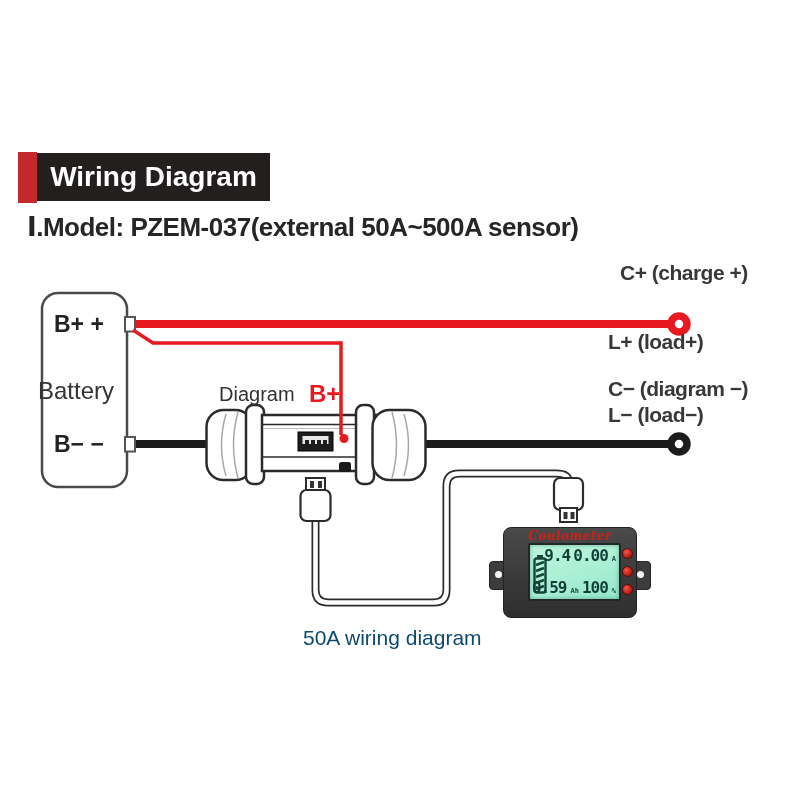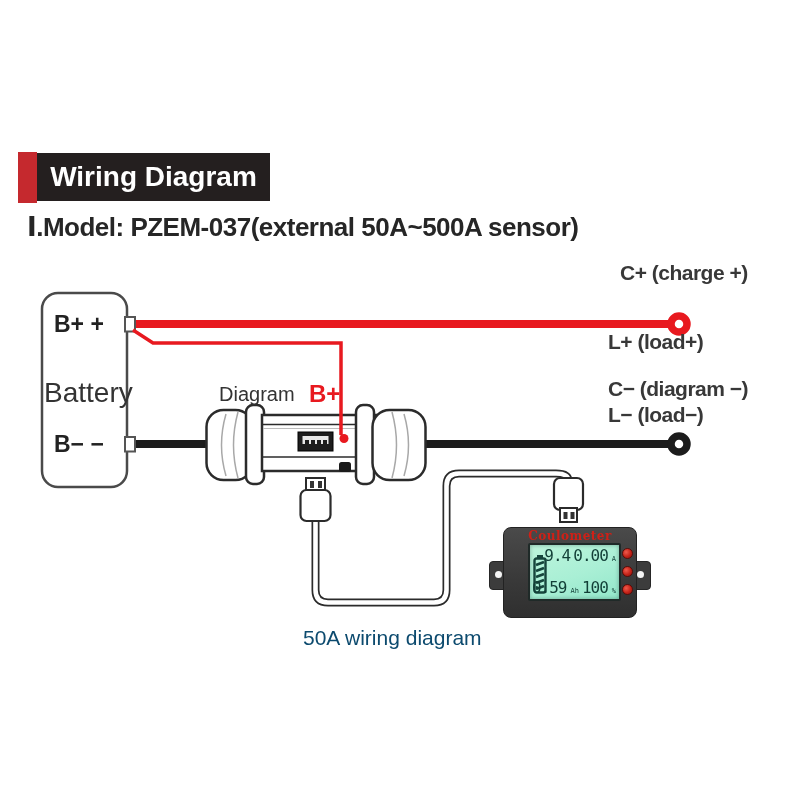--- a/index.html
+++ b/index.html
@@ -26,30 +26,30 @@
 
   
   .coulometer{left:489px;top:527px;width:162px;height:91px;}
   .ear{position:absolute;top:34px;width:18px;height:27px;background:#3c3c3c;border-radius:4px;border:1px solid #262626;}
   .ear.left{left:0;}  .ear.right{right:0;}
   .ear-hole{position:absolute;left:5px;top:9px;width:7px;height:7px;border-radius:50%;background:#f4f4f4;}
   .cm-body{position:absolute;left:14px;top:0;width:134px;height:91px;border-radius:8px;
            background:linear-gradient(180deg,#4a4a4a 0%,#3a3a3a 55%,#2f2f2f 100%);
            border:1px solid #222222;box-sizing:border-box;}
   .cm-brand{margin-top:1px;text-align:center;font-family:"DejaVu Serif","Liberation Serif",serif;
-            font-weight:bold;font-size:12px;color:#cf2017;letter-spacing:0.5px;}
+            font-style:italic;font-weight:bold;font-size:12px;color:#cf2017;letter-spacing:0.5px;}
   .cm-lcd{position:absolute;left:24px;top:15px;width:93px;height:58px;box-sizing:border-box;
           background:linear-gradient(160deg,#bdf5dc 0%,#a9efd5 55%,#93e6ca 100%);
           border:2px solid #1f2a28;border-radius:2px;
           box-shadow:inset 0 0 4px rgba(0,40,30,.35);}
   .lcd-batt{position:absolute;left:3px;top:9px;}
   .lcd-rows{position:absolute;left:17px;top:3px;right:3px;bottom:3px;
             display:flex;flex-direction:column;justify-content:space-between;}
   .lcd-row{display:flex;justify-content:flex-end;align-items:baseline;gap:3px;
-           font-family:"DejaVu Sans Mono","Liberation Mono",monospace;font-weight:normal;
+           font-family:"DejaVu Sans Mono","Liberation Mono",monospace;font-weight:bold;
            font-size:16px;color:#123f37;letter-spacing:-1px;line-height:1;}
   .lcd-unit{font-size:7px;letter-spacing:0;margin-left:1px;}
   .cm-buttons{position:absolute;right:3px;top:20px;display:flex;flex-direction:column;gap:7px;}
   .cm-btn{width:11px;height:11px;border-radius:50%;
           background:radial-gradient(circle at 35% 35%,#ef5a4c 0%,#c42318 55%,#8c1410 100%);
           border:1px solid #5a0c08;box-sizing:border-box;}
 </style>
 </head>
 <body>
 
@@ -117,21 +117,21 @@
 
     <g>
       <rect x="554" y="478" width="29" height="32" rx="6" fill="#ffffff" stroke="#2b2b2b" stroke-width="2.2"></rect>
       <rect x="560" y="508" width="17" height="14" fill="#ffffff" stroke="#2b2b2b" stroke-width="2"></rect>
       <rect x="563.5" y="512" width="4" height="7" fill="#333333"></rect>
       <rect x="570.5" y="512" width="4" height="7" fill="#333333"></rect>
     </g>
   </svg>
 
   <div class="abs lbl-bold" style="left:54px;top:311px;font-size:23px;">B+ +</div>
-  <div class="abs lbl" style="left:44px;top:377px;font-size:28px;">Battery</div>
+  <div class="abs lbl" style="left:38px;top:377px;font-size:24px;">Battery</div>
   <div class="abs lbl-bold" style="left:54px;top:431px;font-size:23px;">B− −</div>
 
   <div class="abs lbl" style="left:219px;top:383px;font-size:20px;">Diagram</div>
   <div class="abs red-text" style="left:309px;top:380px;font-size:24px;font-weight:bold;">B+</div>
 
   <div class="abs term-lbl" style="left:608px;top:261px;margin-left:12px;">C+ (charge +)</div>
   <div class="abs term-lbl" style="left:608px;top:287px;margin-top:43px;">L+ (load+)</div>
   <div class="abs term-lbl" style="left:608px;top:377px;">C− (diagram −)</div>
   <div class="abs term-lbl" style="left:608px;top:403px;text-align:right;">L− (load−)</div>
 

